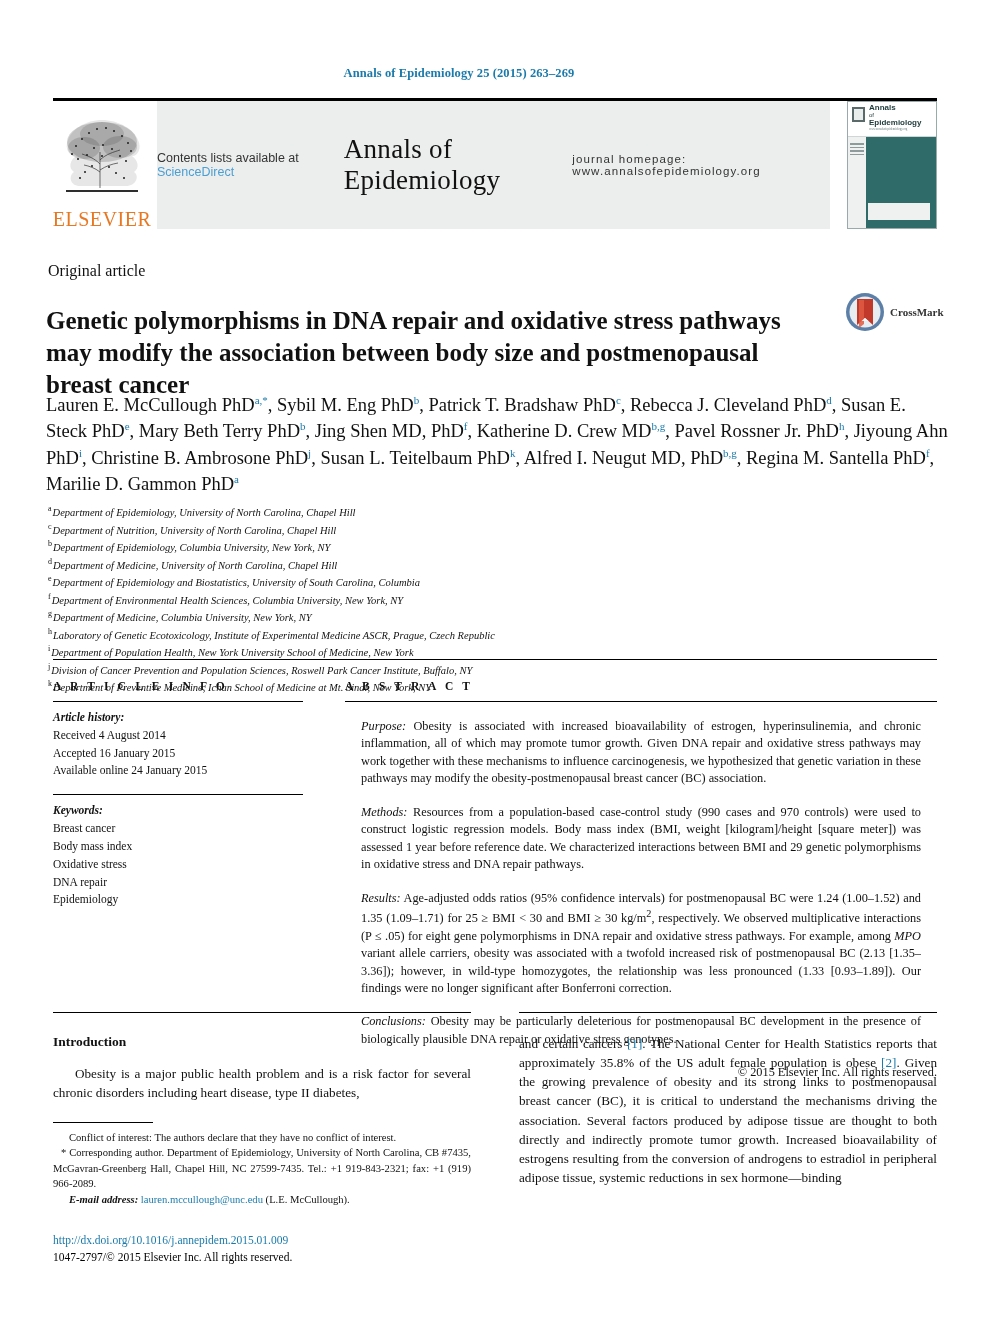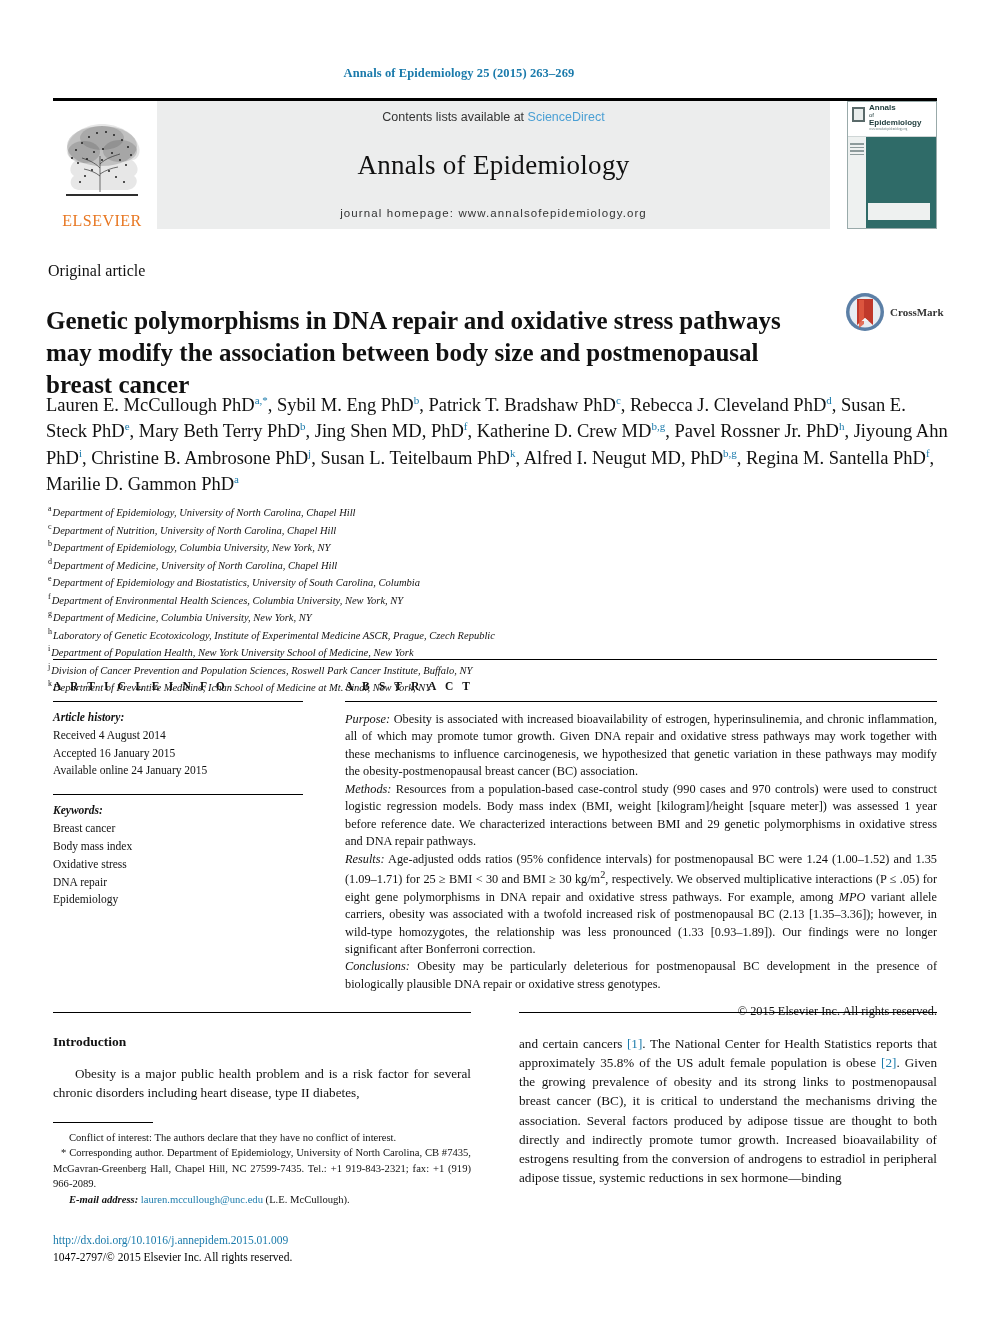--- a/index.html
+++ b/index.html
@@ -29,26 +29,26 @@
     border-top:3px solid #000;
   }
   .mast-inner{display:flex;align-items:stretch;height:128px;}
   .mast-logo{
     width:98px;flex:0 0 98px;display:flex;flex-direction:column;
     align-items:center;justify-content:flex-end;padding-top:4px;
   }
   .tree-svg{display:block;}
   .elsevier-word{
     font-family:"Liberation Serif", serif;
-    font-size:16px;letter-spacing:.5px;color:#e87722;
+    font-size:20px;letter-spacing:.5px;color:#e87722;
     line-height:1;margin-top:1px;font-weight:400;
   }
   .mast-center{
     flex:1 1 auto;background:#eceded;margin-left:6px;margin-right:17px;
-    display:flex;flex-direction:column;align-items:center;justify-content:space-between;
+    display:flex;flex-direction:row;align-items:center;justify-content:space-between;
     padding:9px 0 10px 0;
   }
   .contents-line{
     font-family:"Liberation Sans", sans-serif;
     font-size:12.5px;color:#333;
   }
   .contents-line .sd{color:#4a9fd4;}
   .journal-name{
     font-family:"Liberation Serif", serif;
     font-size:27px;color:#111;letter-spacing:.3px;
@@ -131,21 +131,21 @@
     font-size:11.5px;line-height:1.55;color:#111;margin-top:7px;
   }
   .info-block .lbl{font-style:italic;font-weight:bold;}
   .kw-rule{height:1px;background:#000;margin:14px 0 7px 0;}
 
   .abs-body{
     font-family:"Liberation Serif", serif;
     font-size:12.3px;line-height:1.42;color:#111;
     text-align:justify;margin-top:9px;
   }
-  .abs-body p{margin:0;}
+  .abs-body p{margin:16px;}
   .abs-body .run{font-style:italic;}
   .abs-body .gene{font-style:italic;}
   .abs-copy{text-align:right;margin-top:10px;font-size:12.3px;}
 
   
   .body-rule-left{position:absolute;left:53px;top:1012px;width:418px;height:1px;background:#000;}
   .body-rule-right{position:absolute;left:519px;top:1012px;width:418px;height:1px;background:#000;}
 
   .bcol-left{position:absolute;left:53px;top:1034px;width:418px;}
   .bcol-right{position:absolute;left:519px;top:1034px;width:418px;}

